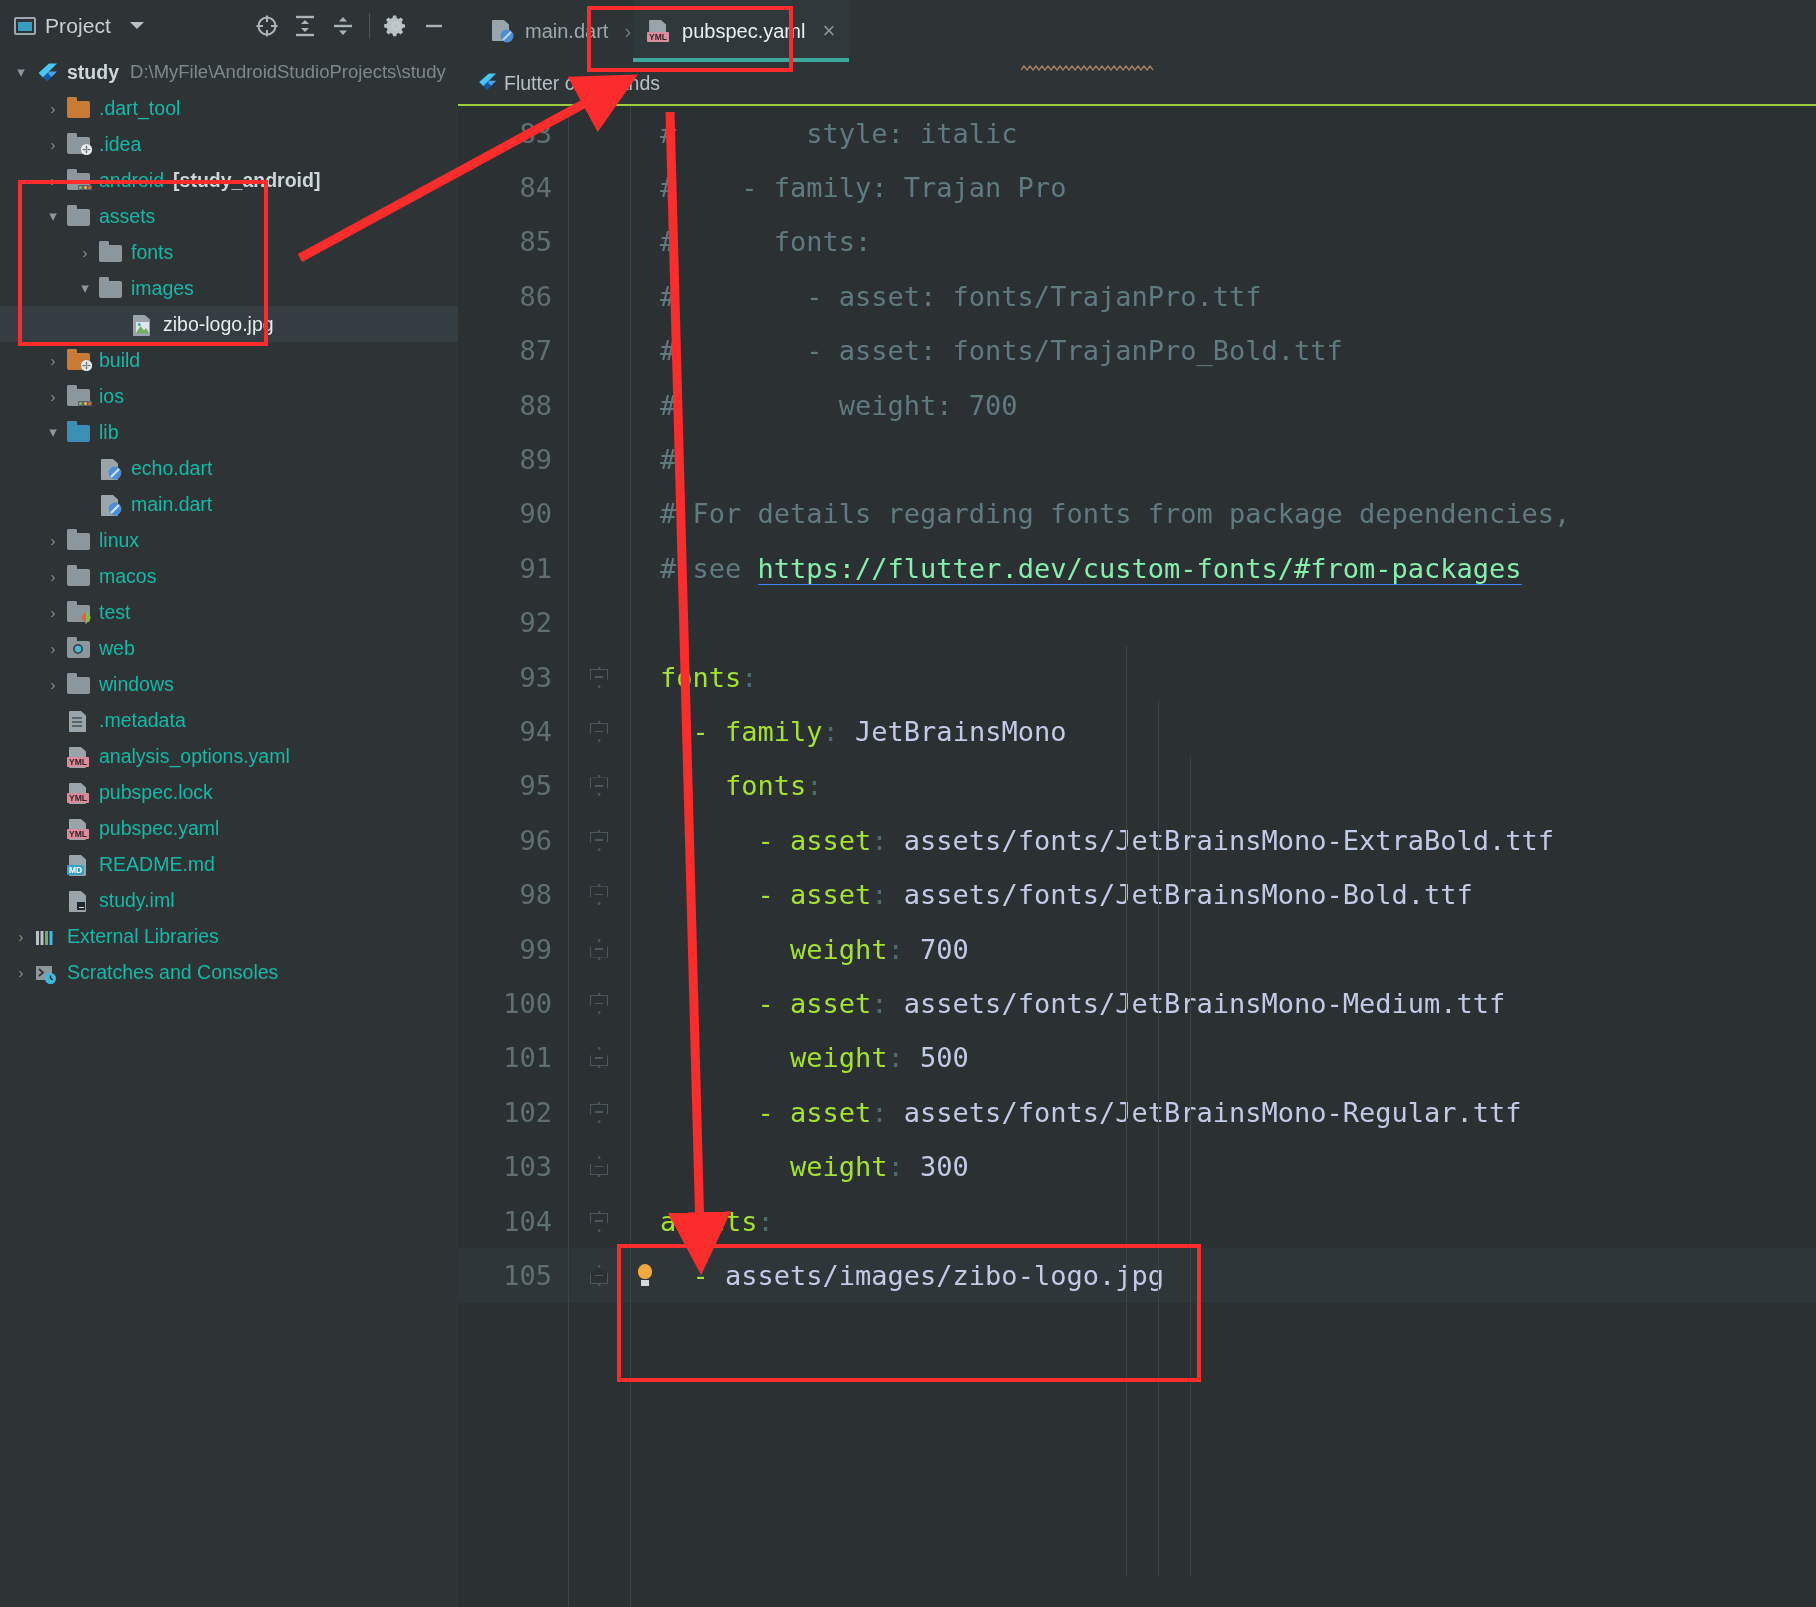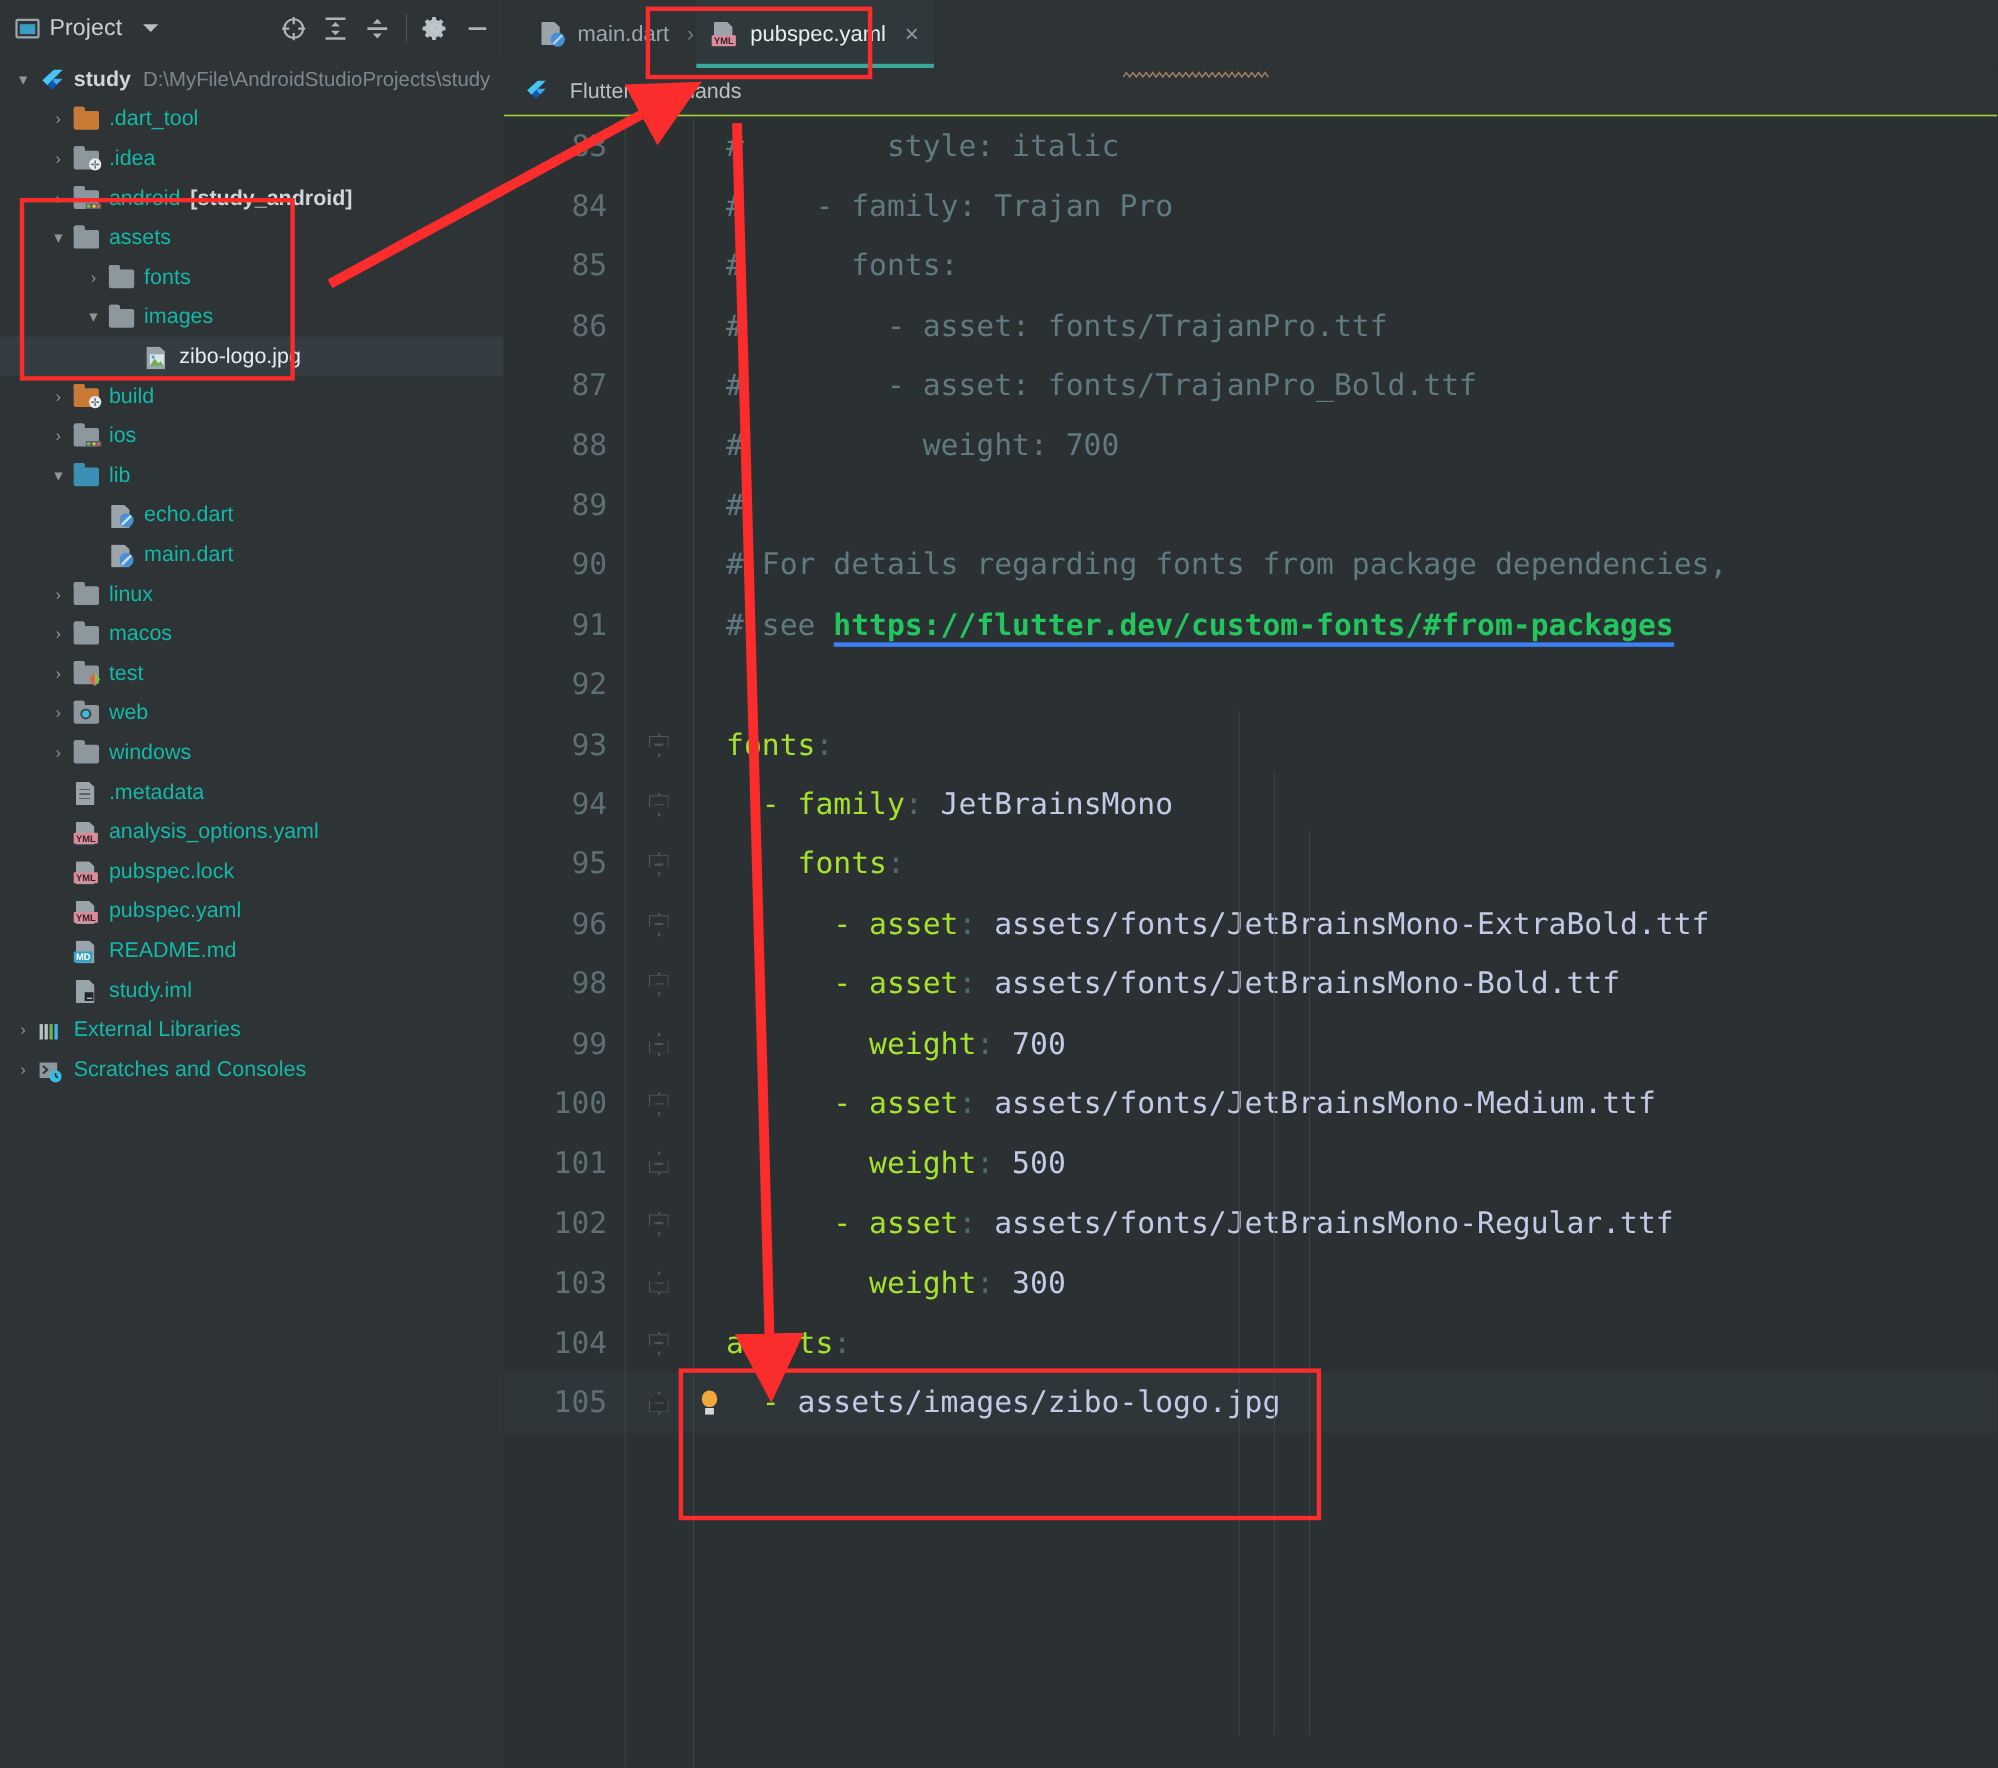--- a/index.html
+++ b/index.html
@@ -140,21 +140,21 @@
     content:""; position:absolute; left:0; right:0; bottom:0; height:4px;
     background:#3aa99b;
   }
   .tab-sep { display:flex; align-items:center; color:#707d83; font-size:20px; padding:0 2px; }
   .tab-close { color:#8b979d; font-size:22px; margin-left:8px; line-height:1; }
   .tab-ficon { width:26px; height:24px; position:relative; }
 
   #breadcrumb-bar {
     height: 42px;
     display:flex; align-items:center;
-    padding-left: 18px; gap:20px;
+    padding-left: 18px; gap:6px;
     background:#2e3436;
     position:relative;
   }
   .flutter-logo {
     width:22px; height:22px; position:relative; flex:0 0 22px;
   }
   .bc-text { color:#b6c1c6; font-size:19.5px; }
 
   #green-line { height:2px; background:#9ccc3a; }
 
@@ -186,21 +186,21 @@
     color:#a9b7c6;
     font-family:"DejaVu Sans Mono", monospace;
     font-size:27px;
     letter-spacing:0px;
   }
   .cm { color:#5f7a80; }
   .key { color:#a5e22e; }
   .colon { color:#4f6a70; }
   .val { color:#c2cbe6; }
   .dash { color:#a5e22e; }
-  .lnk { color:#22c55e; border-bottom:4px solid #3b82f6;font-weight:bold; }
+  .lnk { color:#86efac; border-bottom:1px solid #3b82f6; }
 
   
   .iguide {
     position:absolute; top:0; bottom:0; width:1px; background:#3b4447;
   }
 
   
   .fold-marker {
     width:18px; height:17px;
     border:1.6px solid #4a585c;

